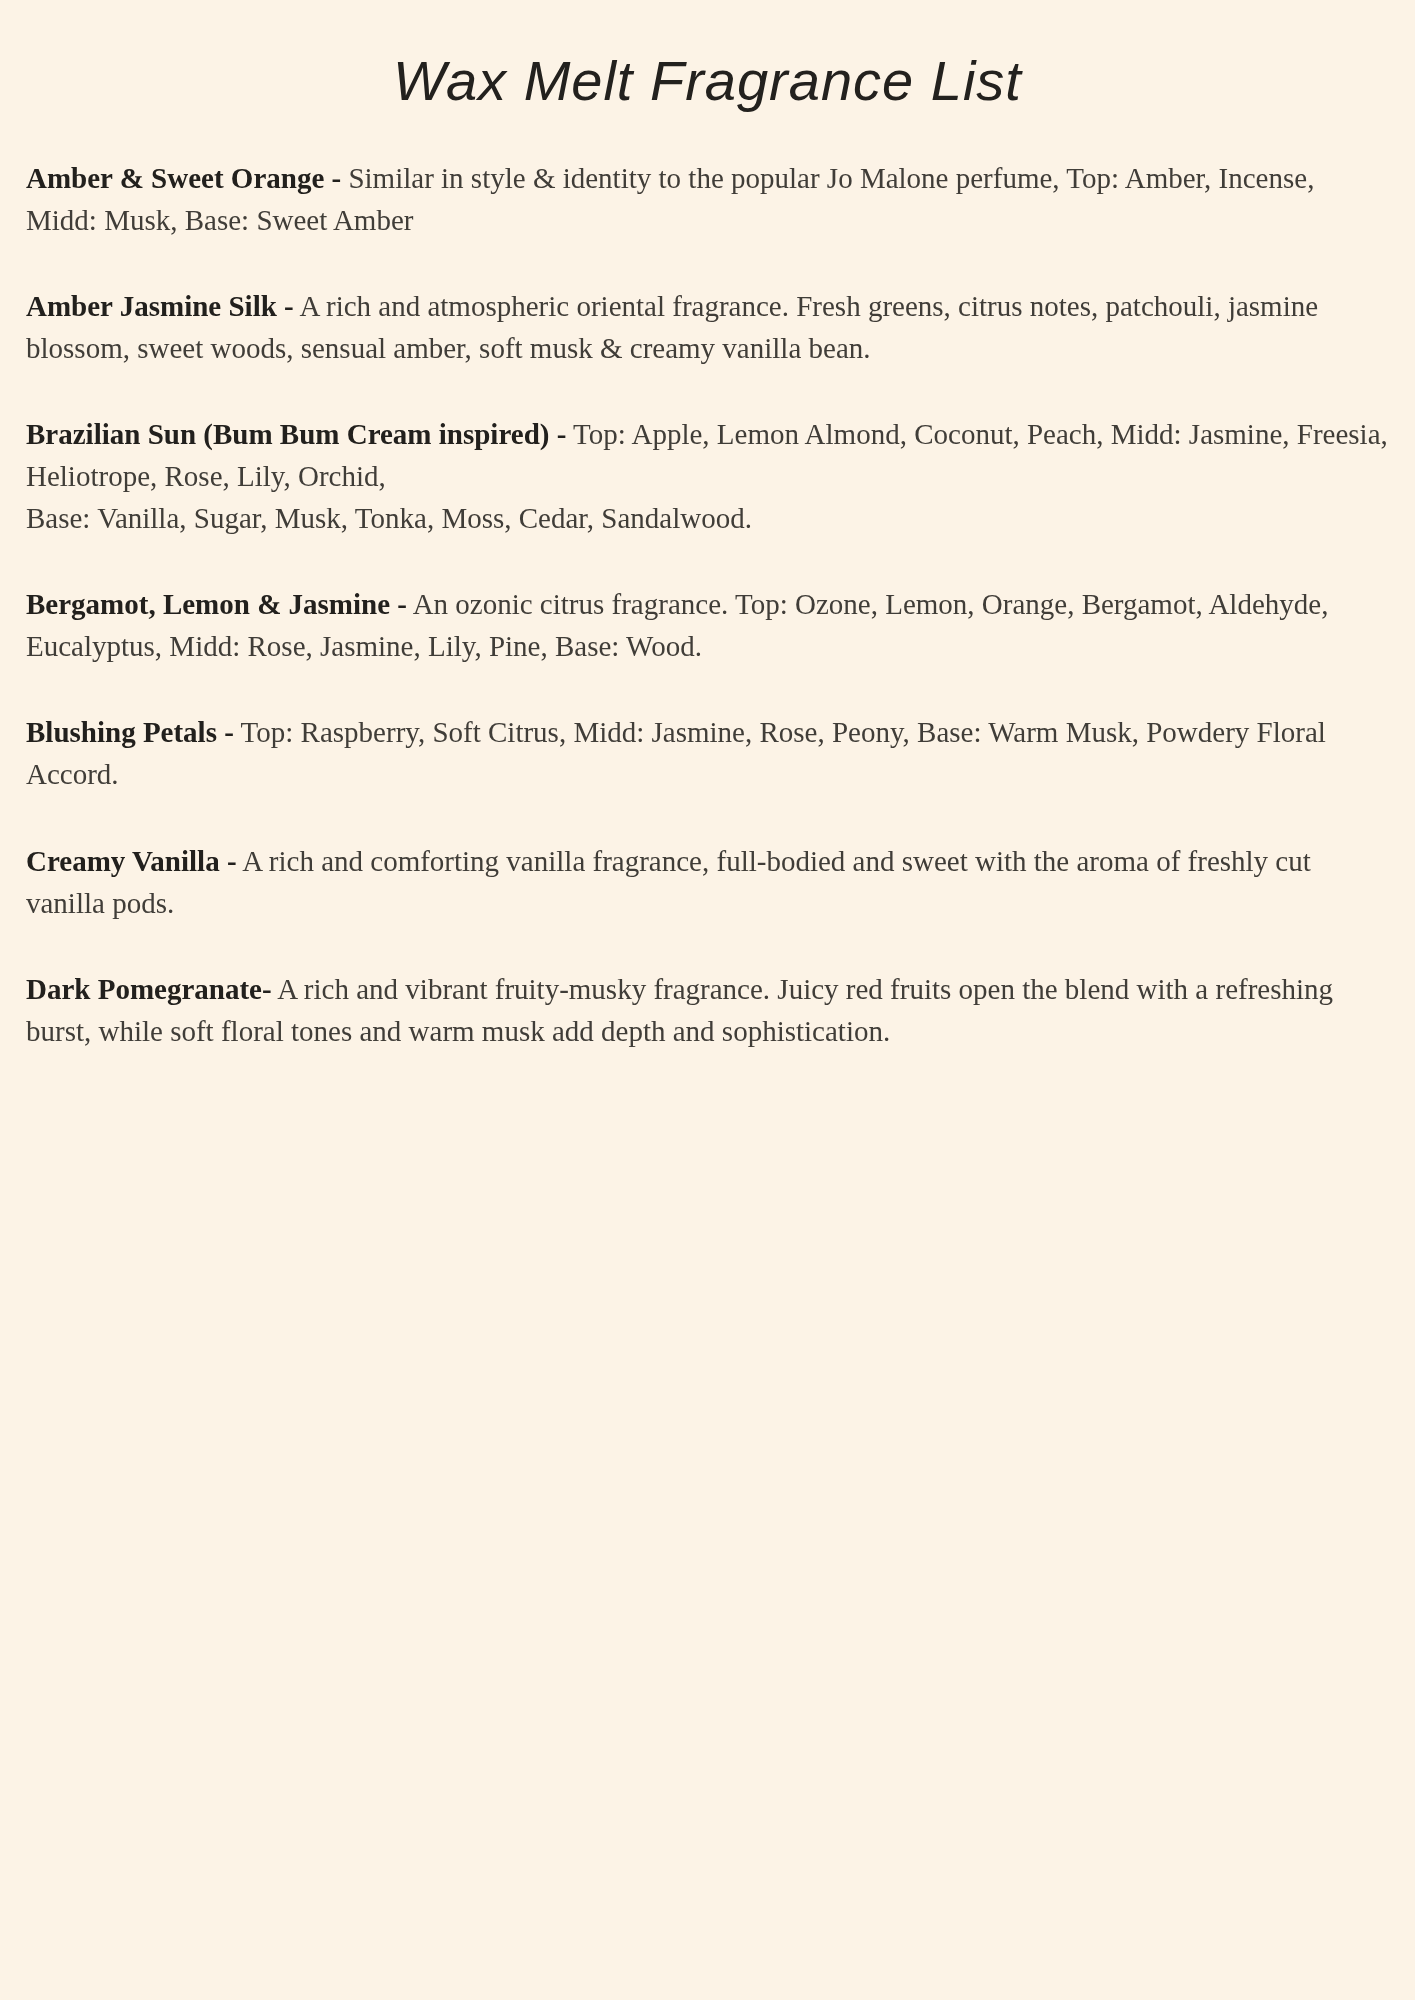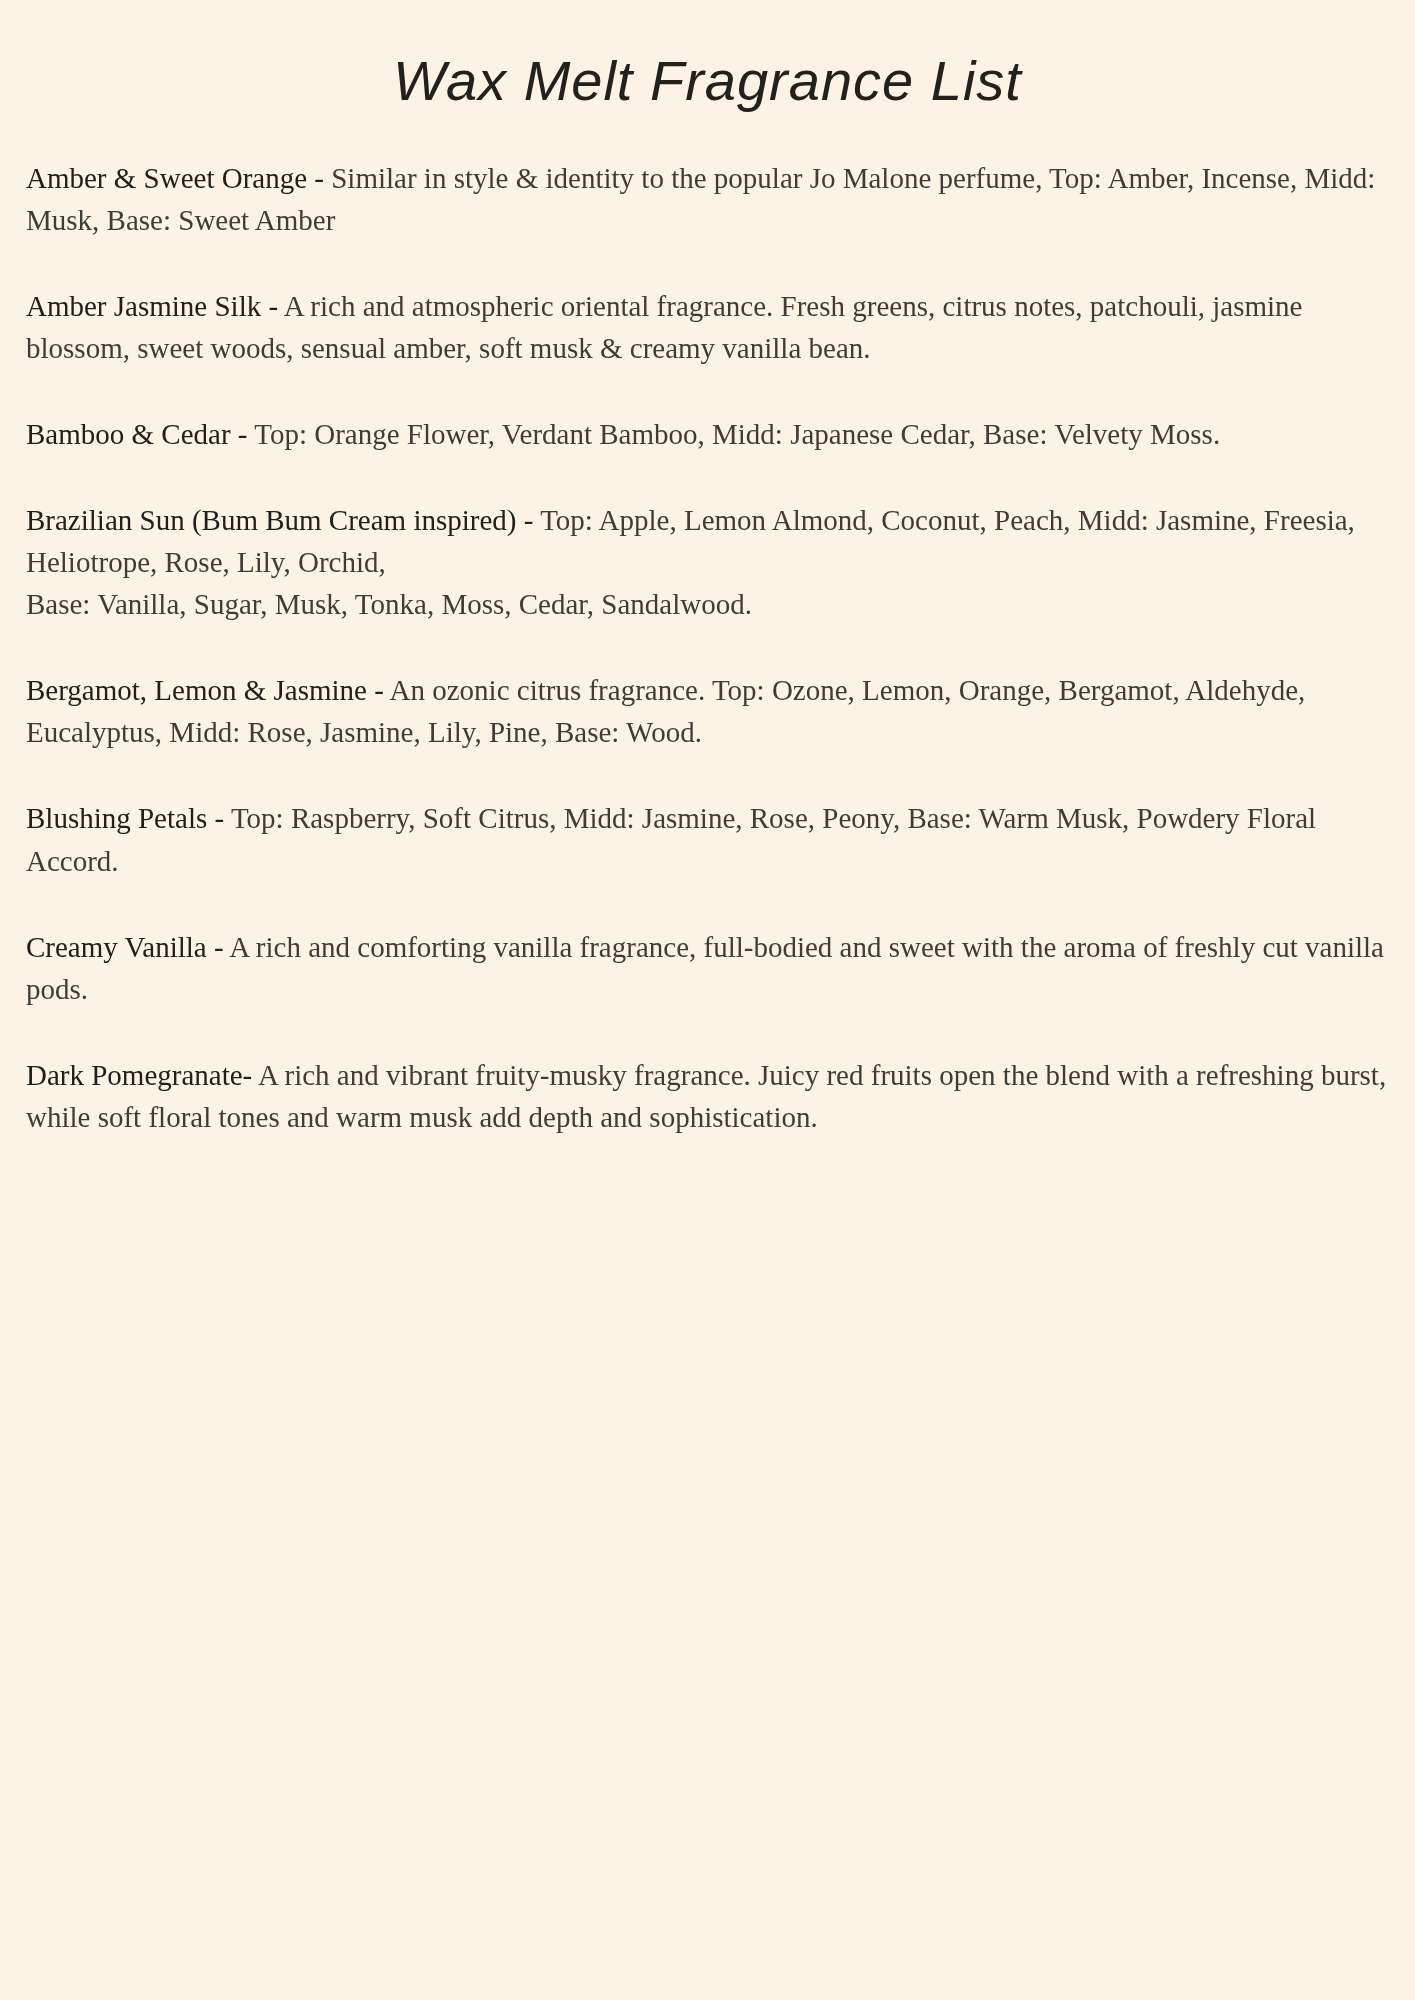--- a/index.html
+++ b/index.html
@@ -27,21 +27,21 @@
     text-align: center;
     margin: 14px 0 44px 0;
     letter-spacing: 1px;
   }
   .entry {
     font-size: 29px;
     line-height: 1.45;
     margin: 0 0 44px 0;
   }
   .entry-name {
-    font-weight: 400;
+    font-weight: 700;
     color: #22201d;
     margin-top: 28px;
   }
   .entry-desc {
     font-weight: 400;
     color: #403d38;
     white-space: pre-wrap;
   }
 </style>
 </head>
@@ -55,24 +55,20 @@
     <span class="entry-name">Amber &amp; Sweet Orange -</span>
     <span class="entry-desc">Similar in style &amp; identity to the popular Jo Malone perfume, Top: Amber, Incense, Midd: Musk, Base: Sweet Amber</span>
   </p>
 
   <p class="entry">
     <span class="entry-name">Amber Jasmine Silk -</span>
     <span class="entry-desc">A rich and atmospheric oriental fragrance. Fresh greens, citrus notes, patchouli, jasmine blossom, sweet woods, sensual amber, soft musk &amp; creamy vanilla bean.</span>
   </p>
 
 
-  <p class="entry">
-    <span class="entry-name">Bamboo &amp; Cedar -</span>
-    <span class="entry-desc">Top: Orange Flower, Verdant Bamboo, Midd: Japanese Cedar, Base: Velvety Moss.</span>
-  </p>
 
   <p class="entry">
     <span class="entry-name">Brazilian Sun (Bum Bum Cream inspired) -</span>
     <span class="entry-desc">Top: Apple, Lemon Almond, Coconut, Peach, Midd: Jasmine, Freesia, Heliotrope, Rose, Lily, Orchid,
 Base: Vanilla, Sugar, Musk, Tonka, Moss, Cedar, Sandalwood.</span>
   </p>
 
   <p class="entry">
     <span class="entry-name">Bergamot, Lemon &amp; Jasmine -</span>
     <span class="entry-desc">An ozonic citrus fragrance. Top: Ozone, Lemon, Orange, Bergamot, Aldehyde, Eucalyptus, Midd: Rose, Jasmine, Lily, Pine, Base: Wood.</span>

